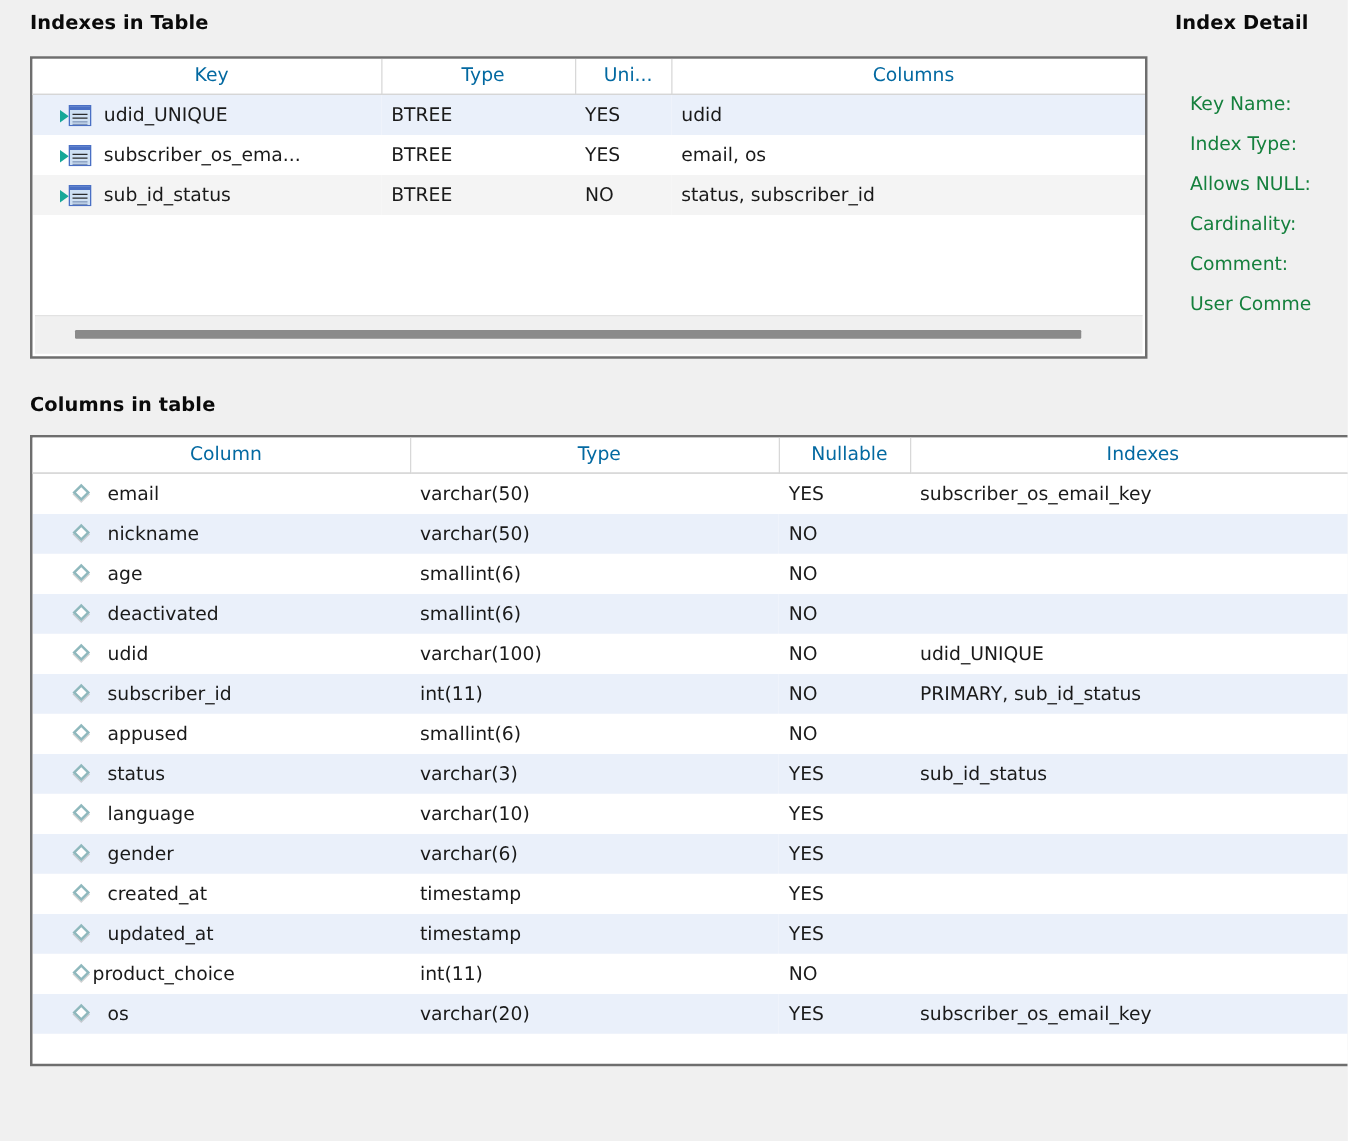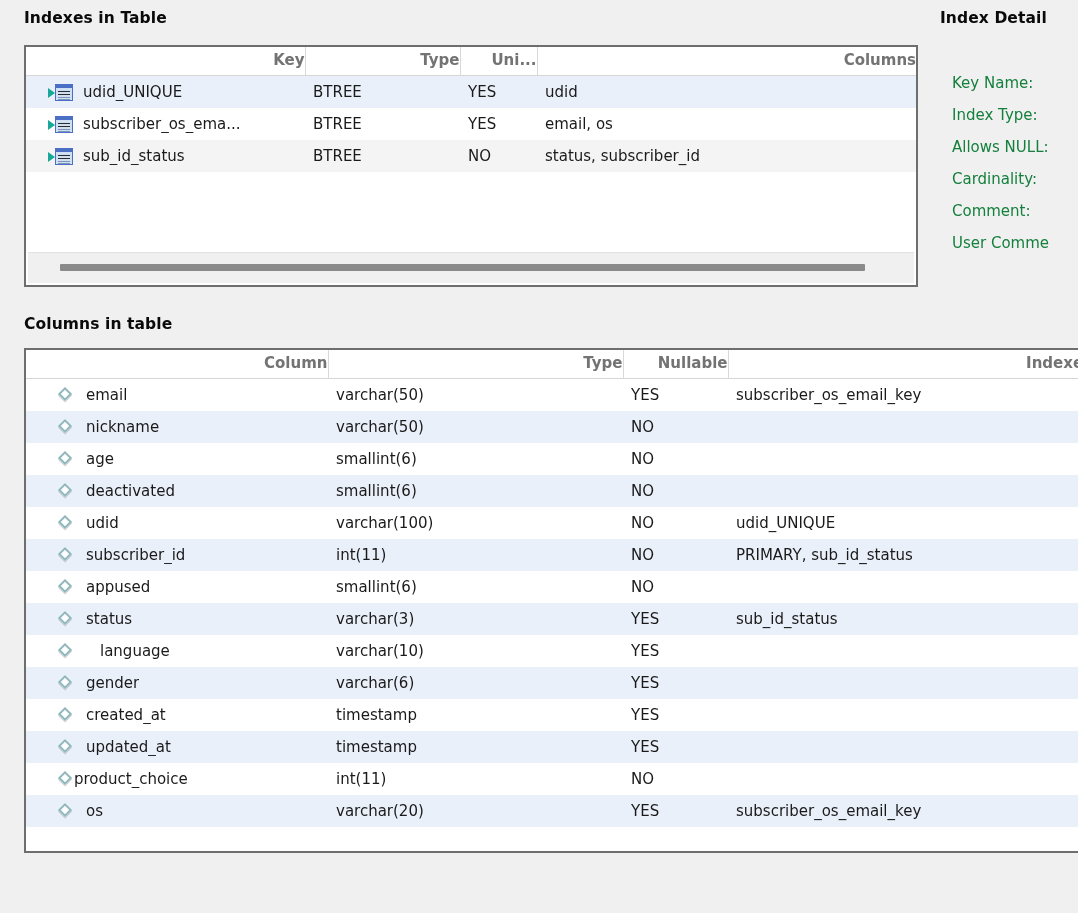--- a/index.html
+++ b/index.html
@@ -53,24 +53,24 @@
   }
 
   
   table.grid {
     border-collapse: collapse;
     table-layout: fixed;
     width: 100%;
     font-size: 15px;
   }
   table.grid th {
-    font-weight: bold;
-    text-align: right;
+    font-weight: normal;
+    text-align: center;
     background: #ffffff;
-    color: #737373;
+    color: #0369a1;
     padding: 4px 0 6px 8px;
     border-bottom: 1px solid #d6d6d6;
     border-right: 1px solid #d8d8d8;
     white-space: nowrap;
     vertical-align: top;
     height: 26px;
     box-sizing: border-box;
   }
   table.grid th.last { border-right: none; margin-top: 12px; }
   table.grid td {
@@ -472,21 +472,21 @@
               </span>
               <span class="label">status</span>
             </span>
           </td>
           <td>varchar(3)</td>
           <td>YES</td>
           <td>sub_id_status</td>
         </tr>
         <tr class="odd">
           <td>
-            <span class="cell-with-icon" style="padding-left: 24px; gap: 26px; text-align: right;">
+            <span class="cell-with-icon" style="padding-left: 24px; gap: 12px; text-align: right;">
               <span class="col-icon">
                 <i></i>
               </span>
               <span class="label">language</span>
             </span>
           </td>
           <td>varchar(10)</td>
           <td>YES</td>
           <td></td>
         </tr>

